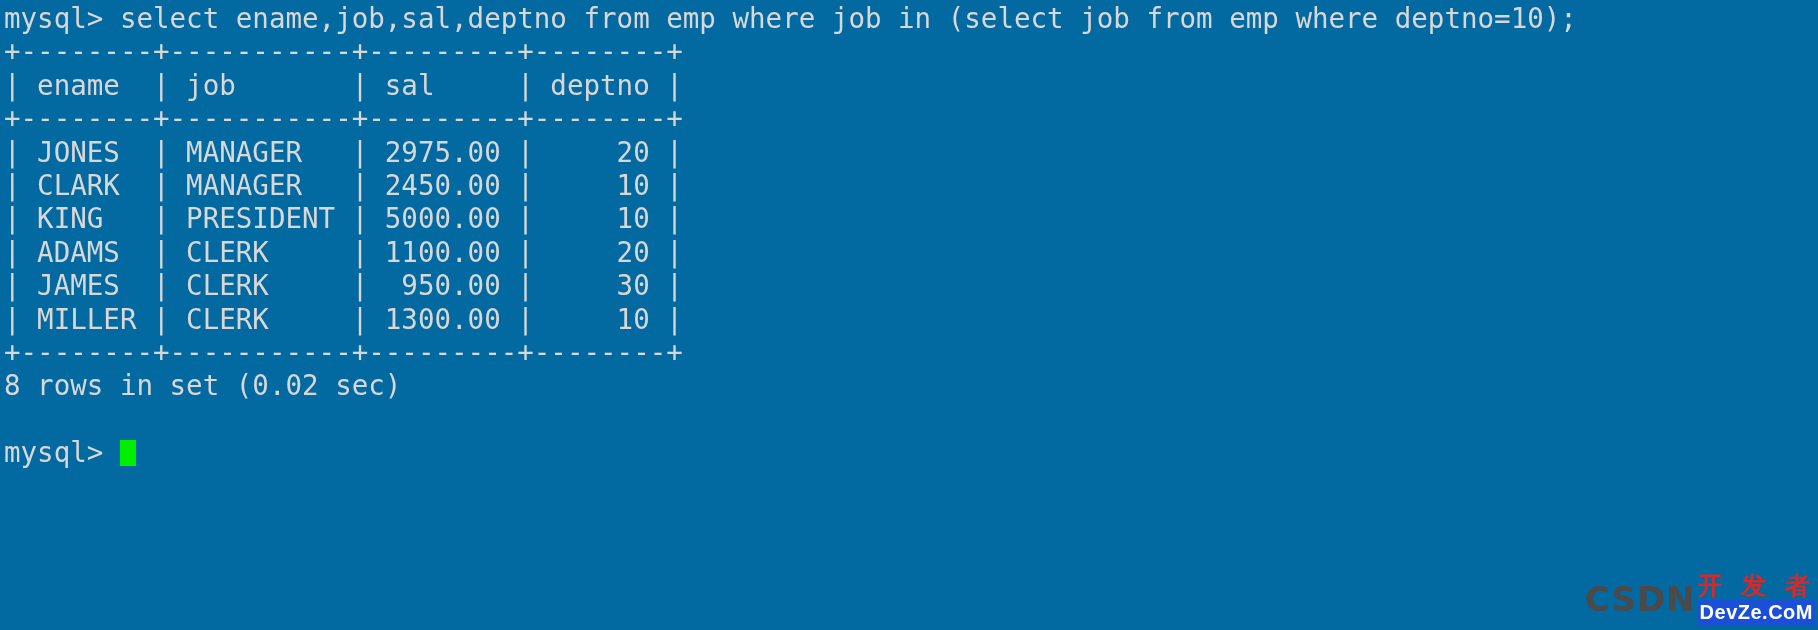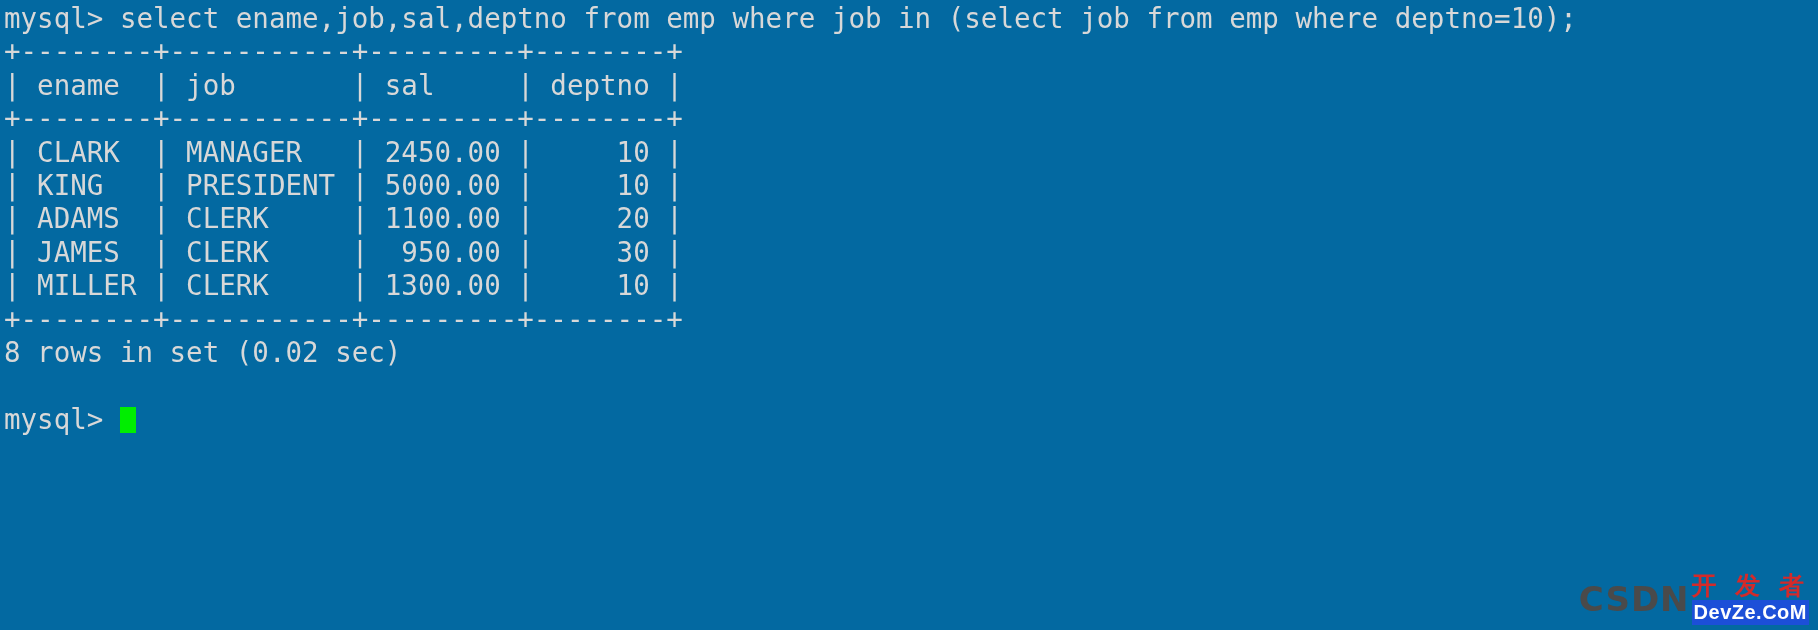--- a/index.html
+++ b/index.html
@@ -45,21 +45,21 @@
   .cursor {
     display: inline-block;
     width: 16px;
     height: 26px;
     background: #00ee00;
     vertical-align: -4px;
   }
   
   #watermark {
     position: absolute;
-    right: 9px;
+    right: 3px;
     bottom: 4px;
     display: flex;
     align-items: center;
     height: 54px;
     user-select: none;
   }
   #wm-csdn {
     font-family: "DejaVu Sans", sans-serif;
     font-size: 34px;
     font-weight: 700;
@@ -101,20 +101,21 @@
 <div id="terminal">
 
   <div class="line">mysql&gt; select ename,job,sal,deptno from emp where job in (select job from emp where deptno=10);</div>
 
   <div class="line">+--------+-----------+---------+--------+</div>
 
   <div class="line">| ename  | job       | sal     | deptno |</div>
 
   <div class="line">+--------+-----------+---------+--------+</div>
 
+  <div class="line">| JONES  | MANAGER   | 2975.00 |     20 |</div>
   <div class="line">| CLARK  | MANAGER   | 2450.00 |     10 |</div>
   <div class="line">| KING   | PRESIDENT | 5000.00 |     10 |</div>
   <div class="line">| ADAMS  | CLERK     | 1100.00 |     20 |</div>
   <div class="line">| JAMES  | CLERK     |  950.00 |     30 |</div>
   <div class="line">| MILLER | CLERK     | 1300.00 |     10 |</div>
 
   <div class="line">+--------+-----------+---------+--------+</div>
 
   <div class="line">8 rows in set (0.02 sec)</div>
 

